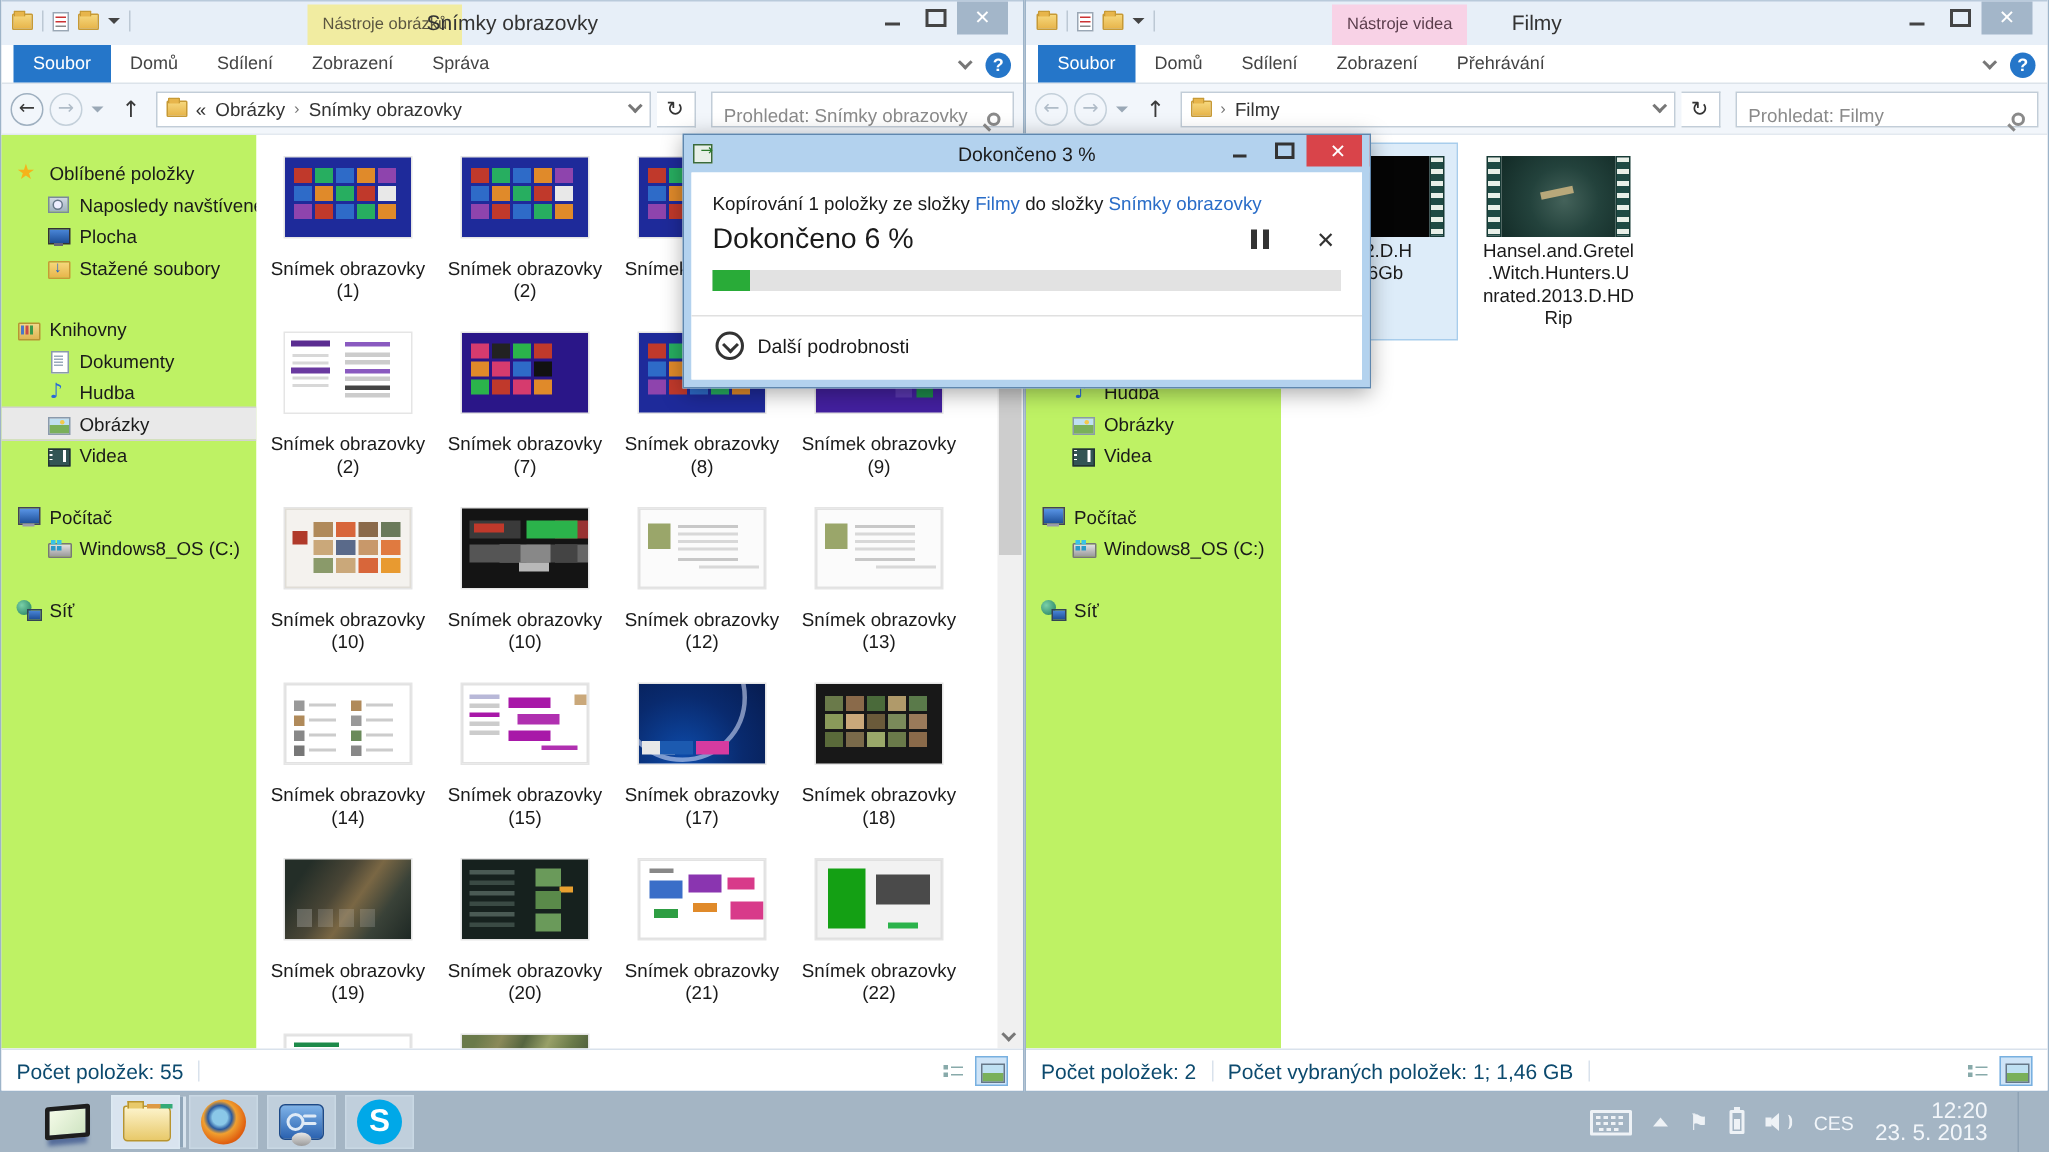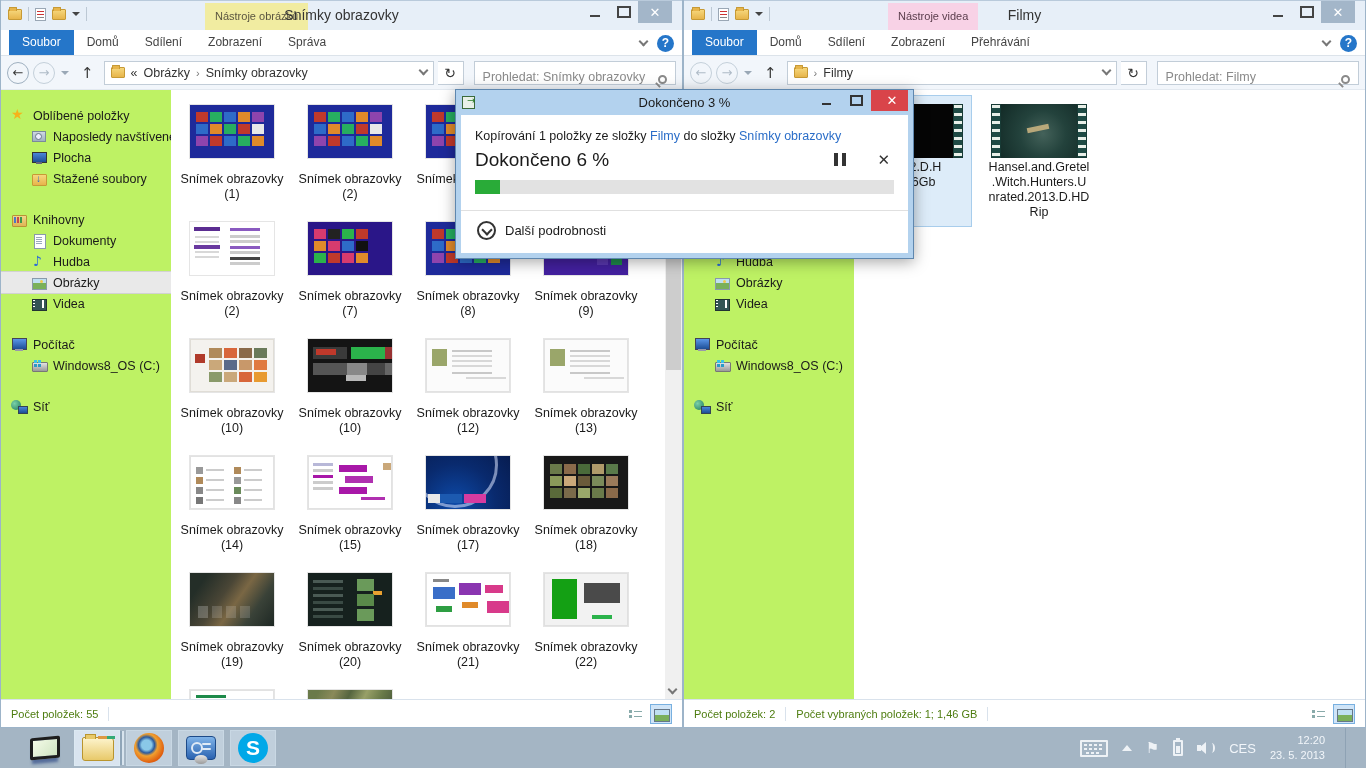--- a/index.html
+++ b/index.html
@@ -82,21 +82,21 @@
   .content{position:absolute;left:170px;top:0;right:17px;bottom:0;overflow:hidden;background:#fff}
   .grid{display:flex;flex-wrap:wrap;padding:5px 0 0 5px}
   .gitem{width:112px;margin:0 6px 10px 0;text-align:center}
   .glabel{font-size:12.5px;line-height:15px;color:#1a1a1a;margin-top:14px}
   .th{position:relative;width:84px;height:53px;margin:10px auto 0;overflow:hidden;box-shadow:0 0 0 1px rgba(0,0,0,.10)}
 
   .vscroll{position:absolute;right:0;top:0;bottom:0;width:17px;background:#f0f0f0}
   .vthumb{position:absolute;left:1px;right:1px;top:110px;height:170px;background:#cdcdcd}
   .varrow{position:absolute;left:4px;bottom:6px;width:7px;height:7px;border-right:2px solid #777;border-bottom:2px solid #777;transform:rotate(45deg)}
 
-  .statusbar{position:absolute;left:0;right:0;bottom:0;height:28px;background:#fff;border-top:1px solid #d9e2ec;display:flex;align-items:center;padding:0 10px;color:#4d7c0f;font-size:11px}
+  .statusbar{position:absolute;left:0;right:0;bottom:0;height:28px;background:#fff;border-top:1px solid #d9e2ec;display:flex;align-items:center;padding:0 10px;color:#0c4a6e;font-size:14px}
   .st-sep{width:1px;height:14px;background:#d9e2ec;margin:0 10px}
   .views{margin-left:auto;display:flex;gap:4px}
   .view-btn{width:22px;height:20px;position:relative;border:1px solid transparent}
   .view-btn.sel{background:#cfe4f7;border-color:#78b0e0}
   .vb-list::before{content:"";position:absolute;left:4px;top:5px;width:3px;height:3px;background:#8aa;box-shadow:0 5px 0 #8aa}
   .vb-list::after{content:"";position:absolute;left:9px;top:6px;width:8px;height:1px;background:#8aa;box-shadow:0 5px 0 #8aa}
   .vb-pic::before{content:"";position:absolute;left:3px;top:4px;width:14px;height:11px;border:1px solid #678;background:linear-gradient(#bfe0f2 50%,#7ab05a 50%)}
 
   
   .th-start-blue{background:#1e2a9a}
@@ -216,21 +216,21 @@
   .tray-up{width:0;height:0;border-left:5px solid transparent;border-right:5px solid transparent;border-bottom:6px solid #eef2f6}
   .ic-flag{font-size:15px;color:#eef2f6;font-family:"DejaVu Sans",sans-serif}
   .ic-batt{width:10px;height:16px;border:2px solid #eef2f6;border-radius:1px;position:relative}
   .ic-batt::before{content:"";position:absolute;left:1px;top:-4px;width:4px;height:2px;background:#eef2f6}
   .ic-batt::after{content:"";position:absolute;left:1px;bottom:1px;right:1px;height:7px;background:#eef2f6}
   .ic-speaker{position:relative;width:18px;height:16px}
   .ic-speaker::before{content:"";position:absolute;left:0;top:5px;width:4px;height:6px;background:#eef2f6}
   .ic-speaker::after{content:"";position:absolute;left:2px;top:2px;border-top:6px solid transparent;border-bottom:6px solid transparent;border-right:7px solid #eef2f6}
   .spk-wave{position:absolute;left:11px;top:3px;width:7px;height:10px;border:2px solid #eef2f6;border-left:none;border-top:none;border-bottom:none;border-radius:0 50% 50% 0}
   .tray-lang{font-size:13px}
-  .tray-clock{text-align:right;font-size:11px;line-height:15px}
+  .tray-clock{text-align:right;font-size:15px;line-height:15px}
   .show-desk{width:7px;height:40px;border-left:1px solid #8ea2b4;margin-left:6px}
 </style>
 </head>
 <body>
 
 <div id="screen">
 
   <div class="window" id="win-left" style="left:0">
     <div class="titlebar">
       <div class="qat">

